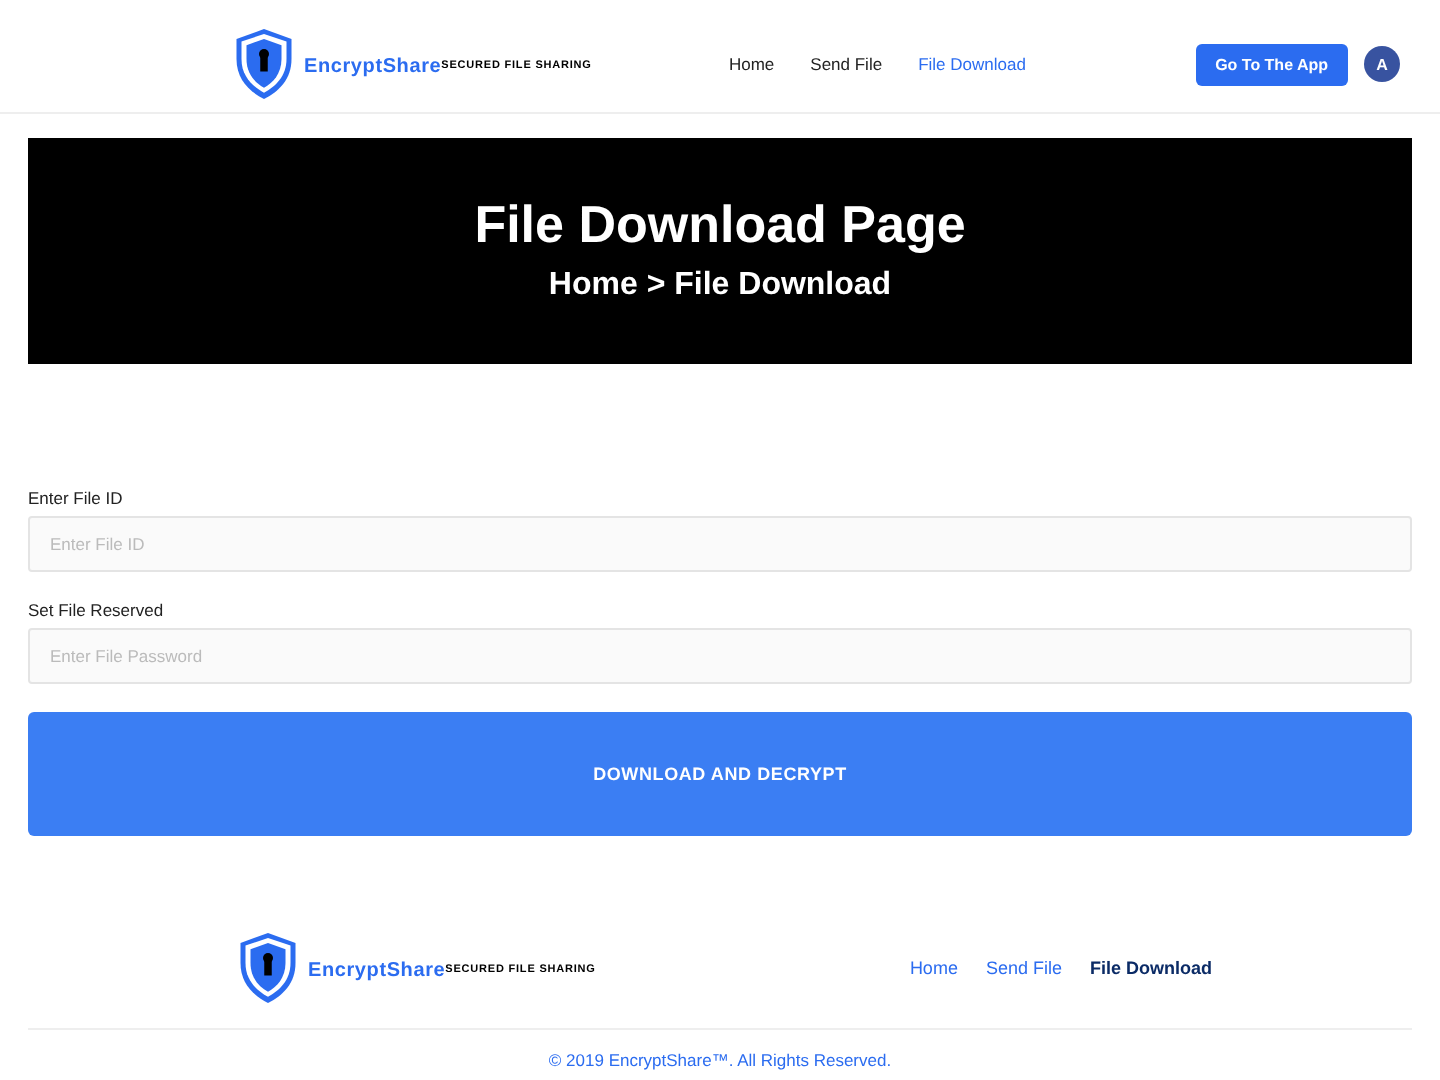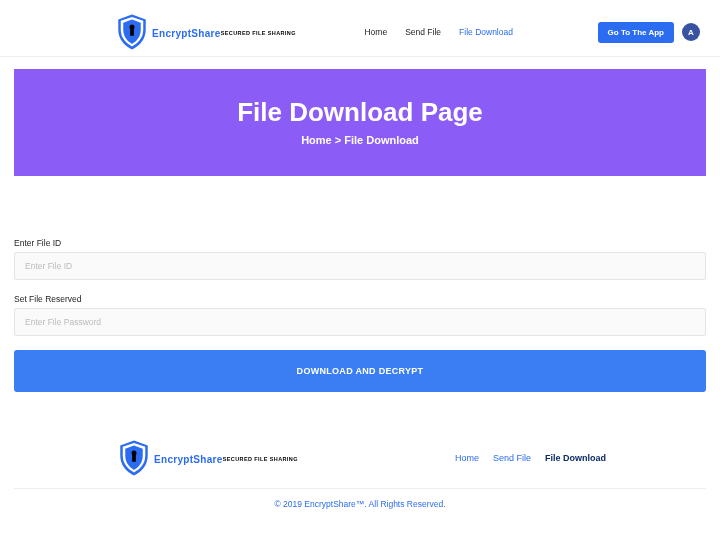--- a/index.html
+++ b/index.html
@@ -12,29 +12,29 @@
   .logo-sub { color: #000; font-weight: 700; font-size: 5.5px; letter-spacing: 0.4px; margin-top: 1px; }
   
   .nav { display: flex; gap: 18px; align-items: center; }
   .nav a { text-decoration: none; color: #222; font-size: 8.5px; font-weight: 500; }
   .nav a.active { color: #2b6cf0; }
   
   .right-head { display: flex; align-items: center; gap: 8px; margin-left: 16px; }
   .app-btn { background: #2b6cf0; color: #fff; border: none; padding: 6px 10px; font-size: 8px; font-weight: 600; border-radius: 3px; cursor: pointer; }
   .avatar { width: 18px; height: 18px; border-radius: 50%; background: #3853a0; color: #fff; display: flex; align-items: center; justify-content: center; font-size: 8px; font-weight: 600; }
   
-  .hero { background: #8b5cf6; color: #fff; text-align: center; padding: 28px 0 30px; margin: 12px 14px 0 14px; }
+  .hero { background: #000000; color: #fff; text-align: center; padding: 28px 0 30px; margin: 12px 14px 0 14px; }
   .hero h1 { font-size: 26px; font-weight: 800; }
-  .crumb { font-size: 11px; font-weight: 700; margin-top: 6px; text-align: center; }
+  .crumb { font-size: 16px; font-weight: 700; margin-top: 6px; text-align: center; }
   
   .form-area { padding: 18px 14px 0 14px; margin-top: 44px; }
   .label { font-size: 8.5px; font-weight: 500; color: #222; margin-bottom: 4px; display: block; }
   .input { width: 100%; padding: 8px 10px; border: 1px solid #e4e4e4; background: #fafafa; font-size: 8.5px; color: #333; border-radius: 2px; margin-bottom: 14px; }
   .input::placeholder { color: #bbb; }
-  .dl-btn { width: 100%; background: #3b7ef3; color: #fff; border: none; padding: 16px 0; font-size: 9px; font-weight: 700; letter-spacing: 0.3px; border-radius: 3px; cursor: pointer; }
+  .dl-btn { width: 100%; background: #3b7ef3; color: #fff; border: none; padding: 26px 0; font-size: 9px; font-weight: 700; letter-spacing: 0.3px; border-radius: 3px; cursor: pointer; }
   
   .footer { margin-top: 40px; padding: 0 14px; }
   .footer-top { display: flex; align-items: center; justify-content: space-between; padding: 6px 100px 10px 100px; border-bottom: 1px solid #eee; }
   .footer-nav { display: flex; gap: 14px; }
   .footer-nav a { color: #2b6cf0; text-decoration: none; font-size: 9px; font-weight: 500; }
   .footer-nav a.current { color: #0b2b66; font-weight: 700; }
   .copy { text-align: center; color: #2b6cf0; font-size: 8.5px; padding: 10px 0; }
 </style>
 </head>
 <body>

